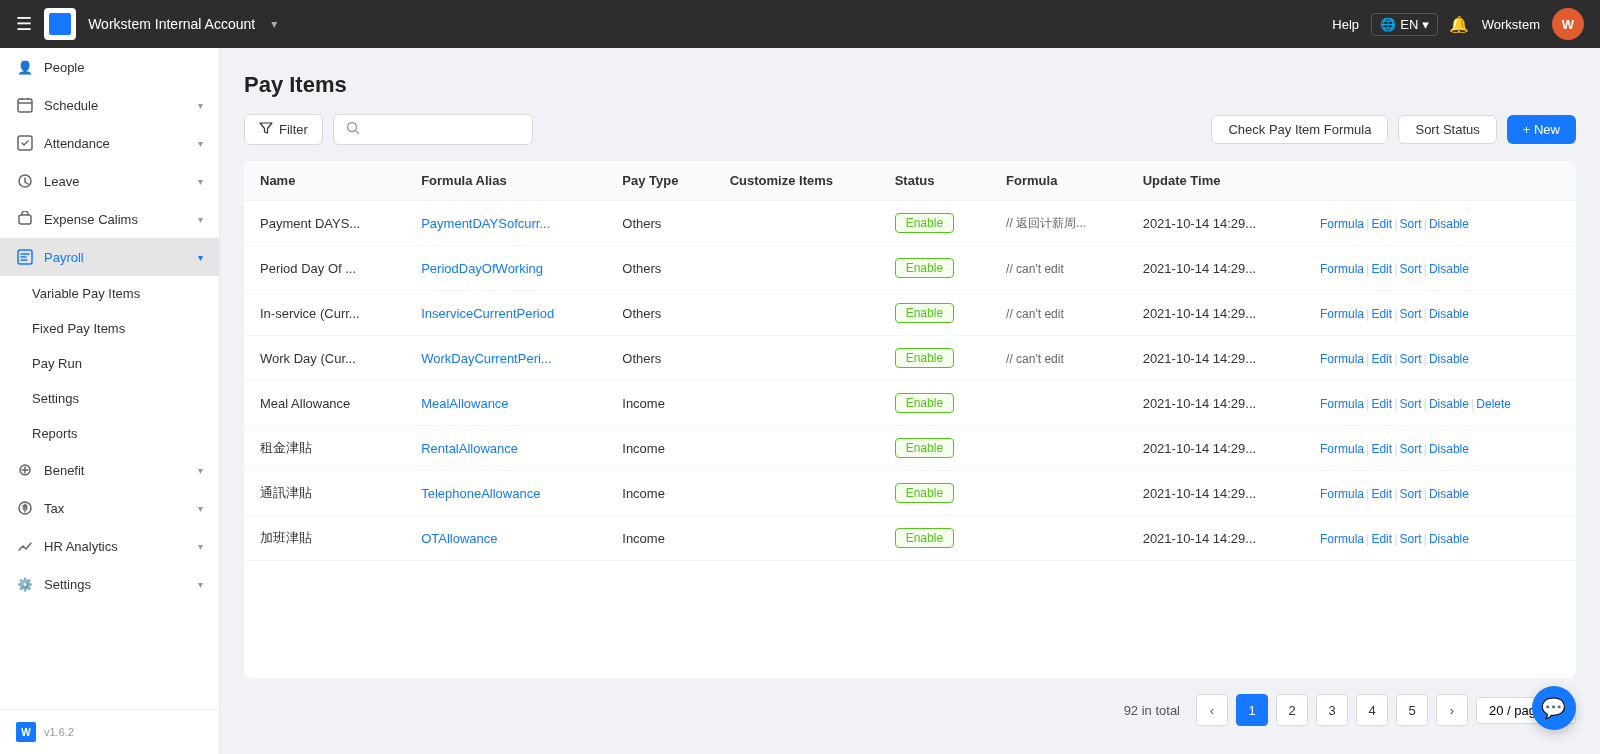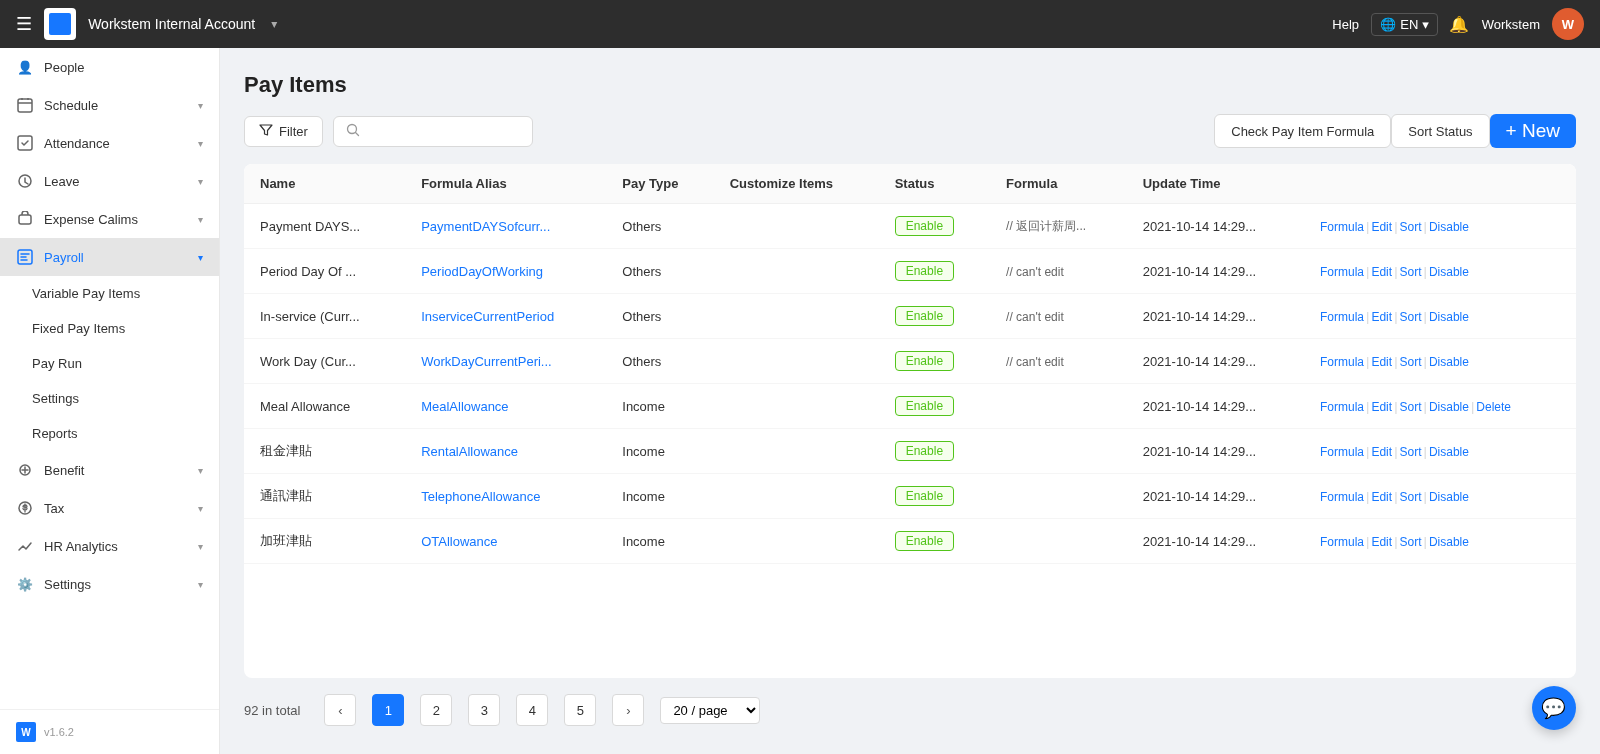--- a/index.html
+++ b/index.html
@@ -34,37 +34,37 @@
     .sidebar-version { font-size: 11px; color: #999; }
     .sidebar-bottom-logo { width: 20px; height: 20px; background: #1677ff; border-radius: 2px; display: flex; align-items: center; justify-content: center; }
 
     
     .main { flex: 1; display: flex; flex-direction: column; overflow: hidden; padding: 24px; background: #f0f2f5; }
     .page-title { font-size: 22px; font-weight: 700; color: #222; margin-bottom: 16px; }
     .toolbar { display: flex; align-items: center; gap: 10px; margin-bottom: 16px; }
     .filter-btn { display: flex; align-items: center; gap: 6px; border: 1px solid #d9d9d9; background: #fff; padding: 6px 14px; border-radius: 6px; cursor: pointer; font-size: 13px; color: #333; }
     .search-input { display: flex; align-items: center; gap: 6px; border: 1px solid #d9d9d9; background: #fff; padding: 6px 12px; border-radius: 6px; width: 200px; }
     .search-input input { border: none; outline: none; font-size: 13px; background: transparent; width: 100%; }
-    .toolbar-right { margin-left: auto; display: flex; }
+    .toolbar-right { margin-left: auto; display: flex; gap: 10px; }
     .btn-outline { border: 1px solid #d9d9d9; background: #fff; padding: 6px 16px; border-radius: 6px; cursor: pointer; font-size: 13px; color: #333; }
-    .btn-primary { border: none; background: #1677ff; color: #fff; padding: 6px 16px; border-radius: 6px; cursor: pointer; font-size: 19px; display: flex; align-items: center; gap: 4px; }
+    .btn-primary { border: none; background: #1677ff; color: #fff; padding: 6px 16px; border-radius: 6px; cursor: pointer; font-size: 13px; display: flex; align-items: center; gap: 4px; }
 
     
     .table-container { background: #fff; border-radius: 8px; flex: 1; overflow: auto; }
     table { width: 100%; border-collapse: collapse; }
     thead th { padding: 12px 16px; text-align: left; font-weight: 600; color: #333; font-size: 13px; border-bottom: 1px solid #f0f0f0; background: #fafafa; white-space: nowrap; }
     tbody td { padding: 12px 16px; font-size: 13px; color: #333; border-bottom: 1px solid #f5f5f5; vertical-align: middle; }
     .status-badge { display: inline-block; padding: 2px 10px; border-radius: 4px; font-size: 12px; font-weight: 500; }
     .status-enable { border: 1px solid #52c41a; color: #52c41a; background: #f6ffed; }
     .action-link { color: #1677ff; cursor: pointer; font-size: 12px; text-decoration: none; }
     .action-sep { color: #d9d9d9; margin: 0 2px; }
     .formula-text { color: #666; font-size: 12px; max-width: 160px; overflow: hidden; text-overflow: ellipsis; white-space: nowrap; }
 
     
-    .pagination { display: flex; align-items: center; justify-content: flex-start; padding: 16px 0 4px; gap: 16px; }
+    .pagination { display: flex; align-items: center; justify-content: flex-end; padding: 16px 0 4px; gap: 8px; }
     .pagination-total { font-size: 13px; color: #555; margin-right: 8px; }
     .pagination-btn { width: 32px; height: 32px; display: flex; align-items: center; justify-content: center; border: 1px solid #d9d9d9; border-radius: 4px; cursor: pointer; background: #fff; font-size: 13px; color: #333; }
     .pagination-btn.active { background: #1677ff; color: #fff; border-color: #1677ff; }
     .pagination-arrow { width: 32px; height: 32px; display: flex; align-items: center; justify-content: center; border: 1px solid #d9d9d9; border-radius: 4px; cursor: pointer; background: #fff; color: #555; }
     .page-size-select { border: 1px solid #d9d9d9; border-radius: 4px; padding: 4px 8px; font-size: 13px; background: #fff; cursor: pointer; }
 
     
     .chat-bubble { position: fixed; bottom: 24px; right: 24px; width: 44px; height: 44px; border-radius: 50%; background: #1677ff; display: flex; align-items: center; justify-content: center; cursor: pointer; box-shadow: 0 4px 12px rgba(0,0,0,0.2); }
     .chat-bubble-icon { color: #fff; font-size: 20px; }
 

